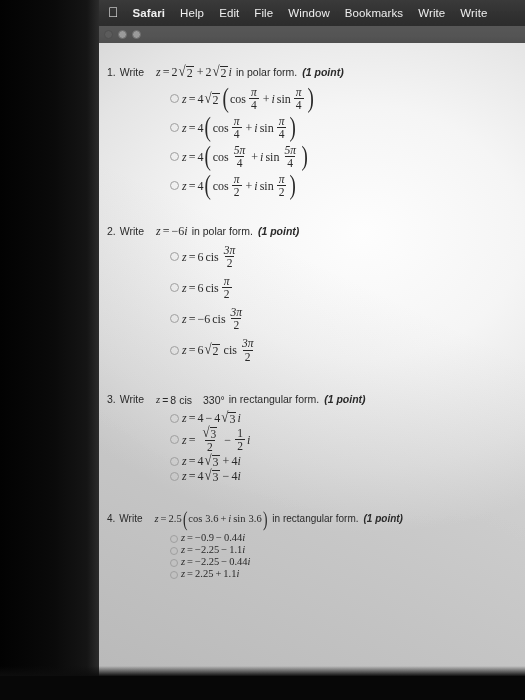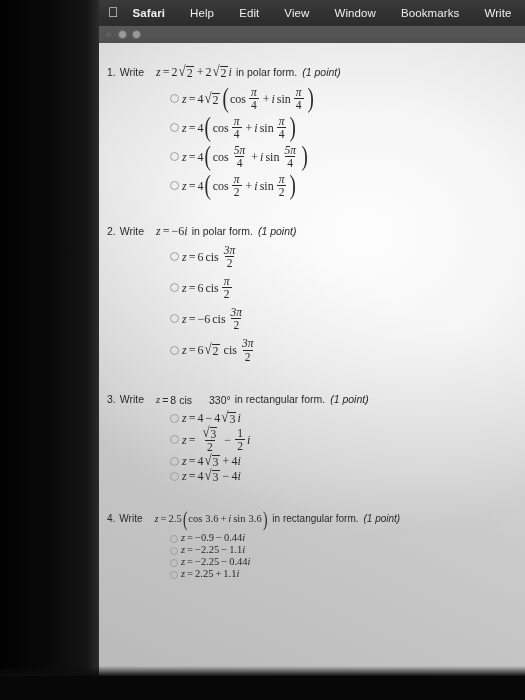--- a/index.html
+++ b/index.html
@@ -70,21 +70,21 @@
   .menubar .apple {
     font-size: 14px;
     line-height: 1;
     margin-right: 14px;
     color: #f2f2f2;
     position: relative;
     top: -1px;
   }
   .menubar .mi {
     font-size: 11.5px;
-    margin-right: 25px;
+    margin-right: 15px;
     color: #ededed;
     white-space: nowrap;
     letter-spacing: .1px;
   }
   .menubar .mi.bold { font-weight: bold; }
   .menubar .mi:last-child { margin-right: 0; }
 
   
   .chrome {
     position: relative;
@@ -146,20 +146,21 @@
     color: #2b2b2b;
     line-height: 1.2;
     white-space: nowrap;
   }
   .qnum { margin-right: 4px; }
   .qverb { margin-right: 12px; }
   .qtail { margin-left: 4px; }
   .points {
     font-style: italic;
     margin-left: 5px;
+    font-weight: bold;
   }
 
   .opts { margin-top: 7px; padding-left: 63px; }
   .opt {
     display: flex;
     align-items: center;
     margin-bottom: 3px;
     min-height: 14px;
   }
   .radio {
@@ -256,21 +257,21 @@
 
   <div id="left-dark"></div>
 
   <div id="screen">
 
     <div class="menubar">
       <span class="apple"></span>
       <span class="mi bold">Safari</span>
       <span class="mi">Help</span>
       <span class="mi">Edit</span>
-      <span class="mi">View</span>
+      <span class="mi">File</span>
       <span class="mi">Window</span>
       <span class="mi">Bookmarks</span>
       <span class="mi">Write</span>
       <span class="mi">Write</span>
     </div>
 
     <div class="chrome">
       <span class="dot d1"></span>
       <span class="dot d2"></span>
       <span class="dot d3"></span>
@@ -496,21 +497,21 @@
 
         <div class="q q3" style="margin-top:30px;">
           <div class="qhead">
             <span class="qnum">3.</span>
             <span class="qverb">Write</span>
             <span class="math" style="font-size:10.5px;font-family:'Liberation Sans',sans-serif;">
               <span class="v" style="font-family:'Liberation Serif',serif;">z</span>
               <span class="op">=</span>
               <span>8</span>
               <span class="fn" style="margin-left:3px">cis</span>
-              <span style="margin-left:16px">330°</span>
+              <span style="margin-left:10px">330°</span>
             </span>
             <span class="qtail">in rectangular form.</span>
             <span class="points">(1 point)</span>
           </div>
 
           <div class="opts">
 
             <label class="opt">
               <span class="radio"></span>
               <span class="math">

